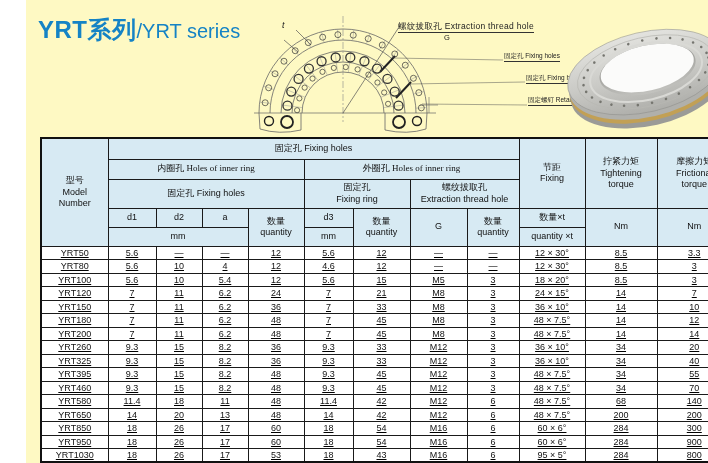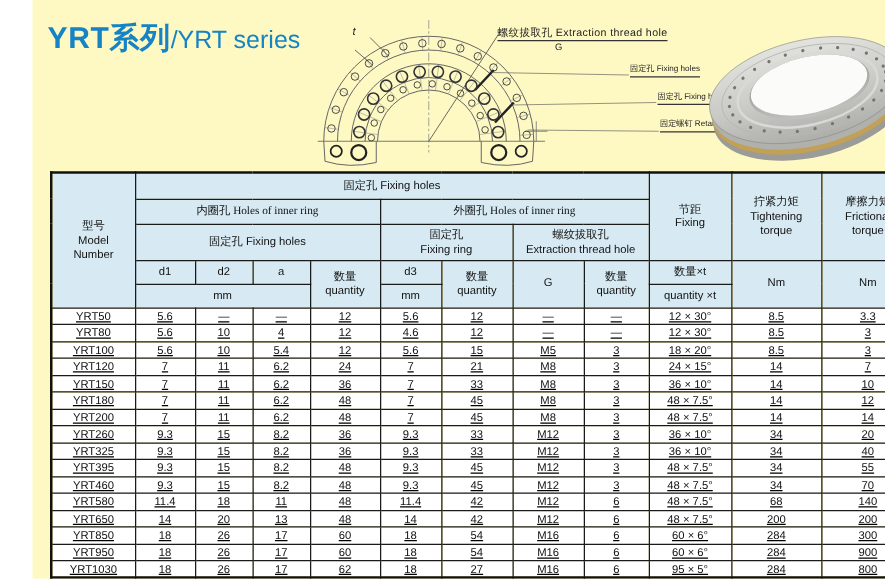--- a/index.html
+++ b/index.html
@@ -490,23 +490,23 @@
           <td>6</td>
           <td>60 × 6°</td>
           <td>284</td>
           <td>900</td>
         </tr>
         <tr class="alt">
           <td>YRT1030</td>
           <td>18</td>
           <td>26</td>
           <td>17</td>
-          <td>62</td>
-          <td>18</td>
-          <td>27</td>
+          <td>53</td>
+          <td>18</td>
+          <td>43</td>
           <td>M16</td>
           <td>6</td>
           <td>95 × 5°</td>
           <td>284</td>
           <td>800</td>
         </tr>
       </tbody>
   </table>
 
 </div>

